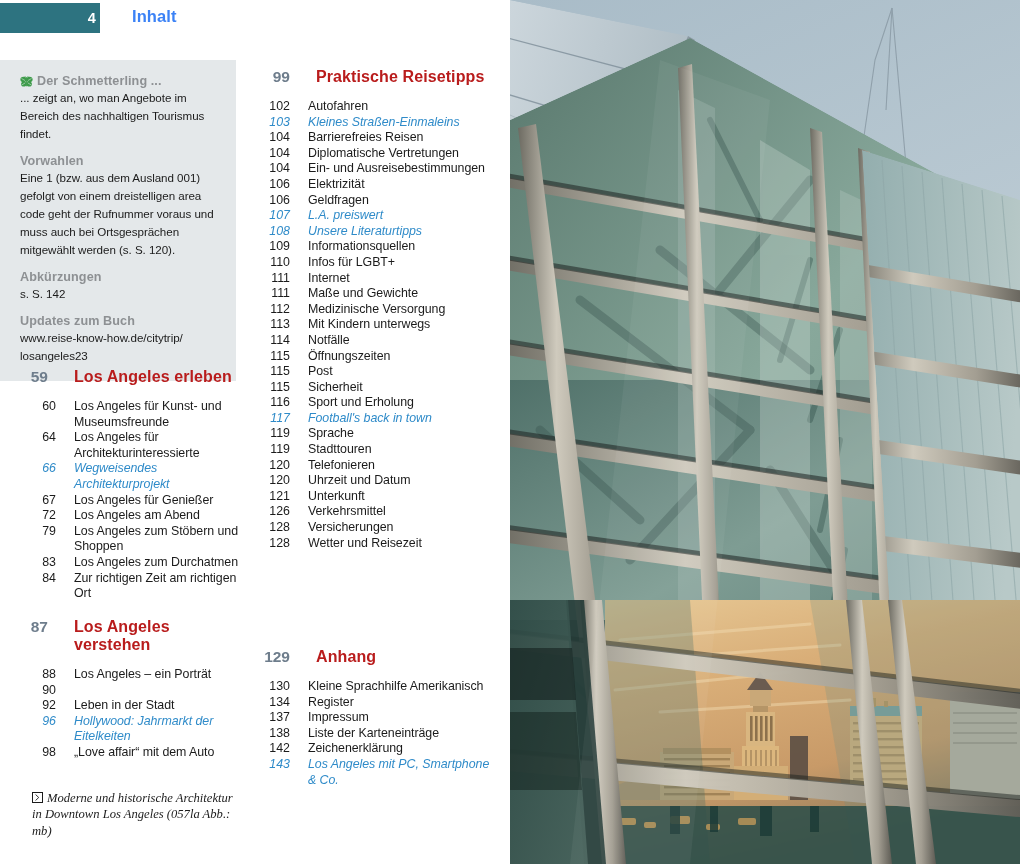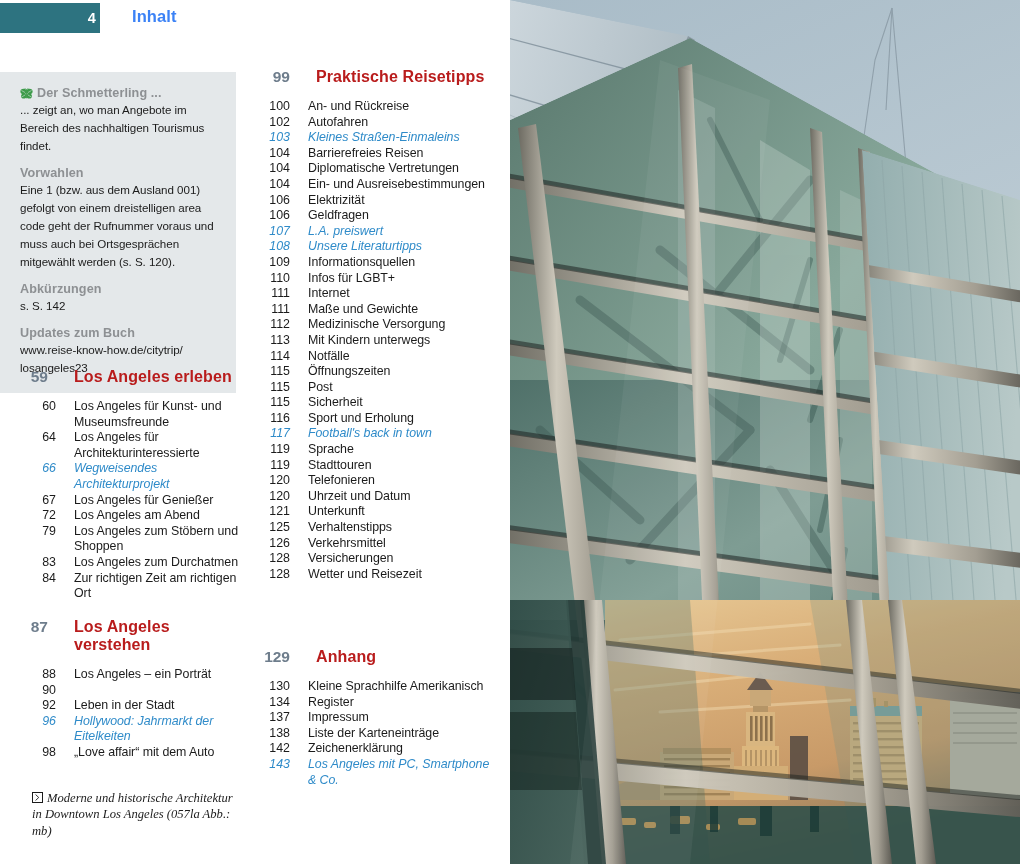--- a/index.html
+++ b/index.html
@@ -25,21 +25,21 @@
     padding-right: 4px; letter-spacing: .2px;
   }
   .header-title {
     position: absolute; left: 106px; top: 7px;
     color: #3b82f6; font-size: 16.5px; font-weight: 600; letter-spacing: .1px; margin-left: 26px;
   }
 
   
   .col-left { position: absolute; left: 0; top: 0; width: 248px; height: 864px; }
   .infobox {
-    position: absolute; left: 0; top: 72px; width: 236px; min-height: 262px;
+    position: absolute; left: 0; top: 60px; width: 236px; min-height: 262px;
     background: #e4e8ea;
     padding: 14px 10px 16px 20px;
   }
   .ib-h {
     color: #8d9093; font-size: 12.6px; font-weight: 600;
     margin-bottom: 1px; letter-spacing: .1px;
   }
   .ib-h.first { display: flex; align-items: center; gap: 4px; }
   .butterfly { display:inline-block; width: 13px; height: 11px; flex: 0 0 auto; }
   .ib-p {
@@ -217,24 +217,20 @@
     </div>
   </div>
 
   <div class="col-right">
     <div class="toc-sec" id="sec-right-0" style="top:68px;">
         <div class="sec-head">
           <div class="num">99</div>
           <div class="ttl">Praktische Reisetipps</div>
         </div>
         <div class="toc-row">
-          <div class="num">100</div>
-          <div class="ttl">An- und Rückreise</div>
-        </div>
-        <div class="toc-row">
           <div class="num">102</div>
           <div class="ttl">Autofahren</div>
         </div>
         <div class="toc-row blue">
           <div class="num">103</div>
           <div class="ttl">Kleines Straßen-Einmaleins</div>
         </div>
         <div class="toc-row">
           <div class="num">104</div>
           <div class="ttl">Barrierefreies Reisen</div>
@@ -323,24 +319,20 @@
           <div class="num">120</div>
           <div class="ttl">Telefonieren</div>
         </div>
         <div class="toc-row">
           <div class="num">120</div>
           <div class="ttl">Uhrzeit und Datum</div>
         </div>
         <div class="toc-row">
           <div class="num">121</div>
           <div class="ttl">Unterkunft</div>
-        </div>
-        <div class="toc-row">
-          <div class="num">125</div>
-          <div class="ttl">Verhaltenstipps</div>
         </div>
         <div class="toc-row">
           <div class="num">126</div>
           <div class="ttl">Verkehrsmittel</div>
         </div>
         <div class="toc-row">
           <div class="num">128</div>
           <div class="ttl">Versicherungen</div>
         </div>
         <div class="toc-row">

